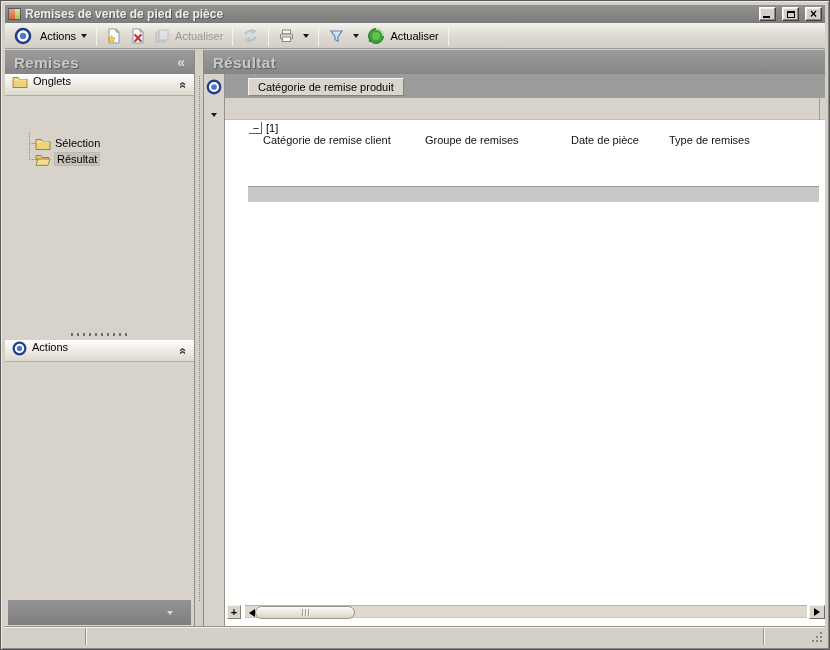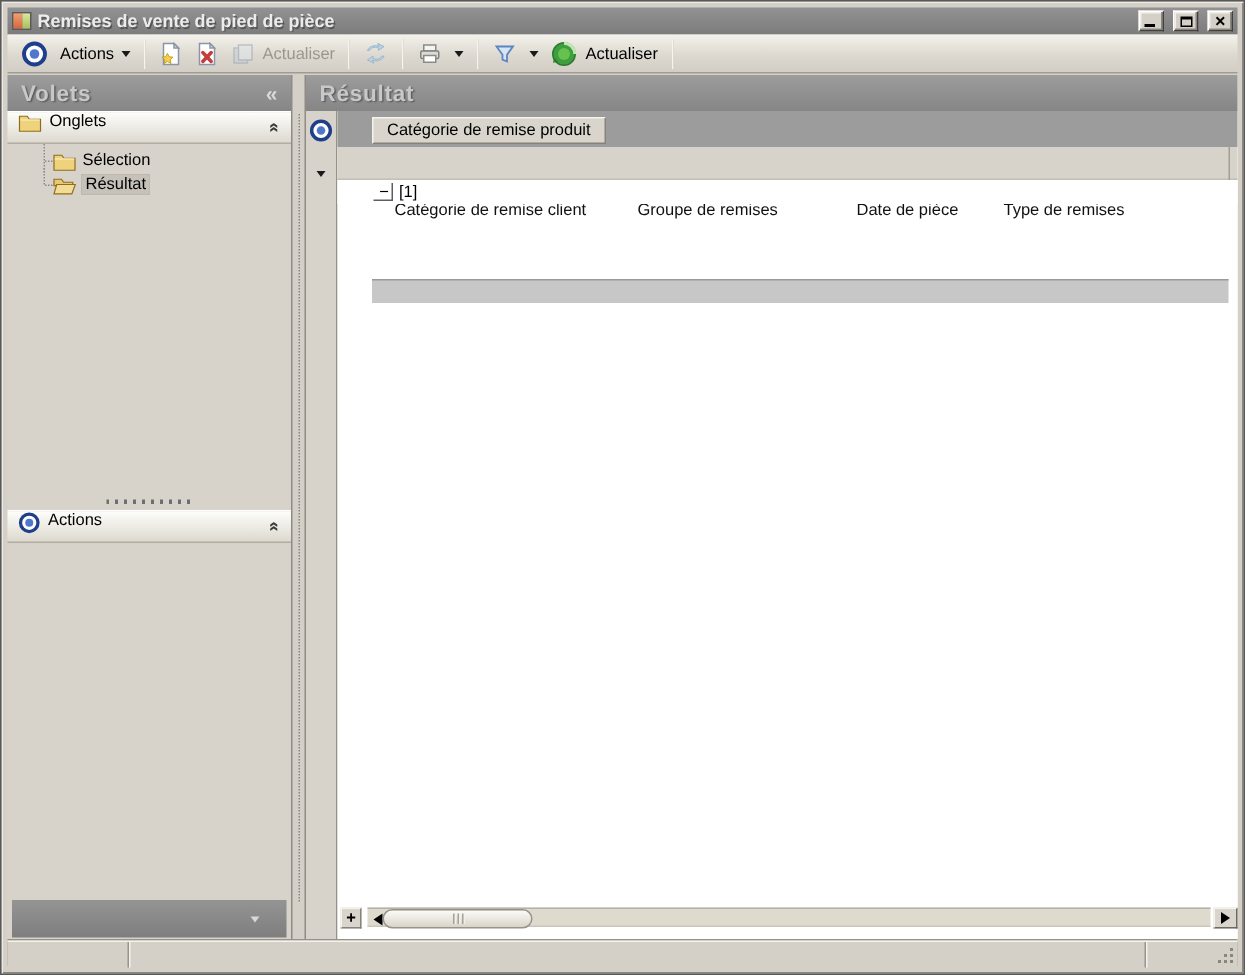--- a/index.html
+++ b/index.html
@@ -49,21 +49,21 @@
   .chev-left { margin-left:auto; font-weight:bold; color:#dadada; font-size:14px; text-shadow:none; }
   .chev-up { margin-left:auto; display:inline-block; transform:rotate(90deg);
     font-weight:bold; color:#3c3c3c; font-size:12px; line-height:10px; }
 
   
   .left-panel { position:absolute; left:4px; top:49px; width:189px; height:577px;
     background:#d7d3cb; }
   .section-header { height:22px; background:linear-gradient(#fdfdfa,#ddd9cf);
     border-top:1px solid #fff; border-bottom:1px solid #b1ada3;
     display:flex; gap:5px; padding:0 7px; }
-  .tree { padding-top:3px; }
+  .tree { padding-top:3px;margin-top:36px; }
   .tree-item { height:16px; display:flex; align-items:center; gap:4px; padding-left:30px; position:relative; }
   .tree-item::before { content:""; position:absolute; left:24px; top:-3px; bottom:0; border-left:1px dotted #8c8c8c; }
   .tree-item.last::before { bottom:8px; }
   .tree-item::after { content:""; position:absolute; left:25px; top:8px; width:5px; border-top:1px dotted #8c8c8c; }
   .tree-label.selected { background:#c6c2b9; outline:1px solid #bdb9b0; padding:0 2px; }
   .splitter-h { position:absolute; left:0; right:0; top:281px; height:6px;
     display:flex; align-items:center; justify-content:center; }
   .splitter-h i { width:58px; height:3px;
     background:repeating-linear-gradient(90deg,#6f6f6f 0 2px,transparent 2px 6px); }
   .actions-header { position:absolute; left:0; right:0; top:290px; }
@@ -224,21 +224,21 @@
           <path d="M9 1.8 A7.2 7.2 0 0 1 16.2 9" stroke="#c2e5b2" stroke-width="2" fill="none"></path>
           <path d="M2.6 11.6 l2.6 2.6 -3.6 .7z" fill="#2d7a2d"></path>
         </svg>
       <span>Actualiser</span>
     </button>
     <i class="tb-sep"></i>
   </div>
 
   <div class="left-panel">
     <div class="pane-header">
-      <span>Volets</span>
+      <span>Remises</span>
       <button class="chev-left">«</button>
     </div>
     <div class="section-header">
       <svg width="16" height="13" viewBox="0 0 16 13">
           <path d="M1 2.5 h5.2 l1.4 2 H15 v8 H1z" fill="#efd27c" stroke="#8f6d1f" stroke-width=".8"></path>
           <path d="M1.5 5 H14.5" stroke="#f7e7ae"></path>
         </svg>
       <span>Onglets</span>
       <button class="chev-up">«</button>
     </div>

